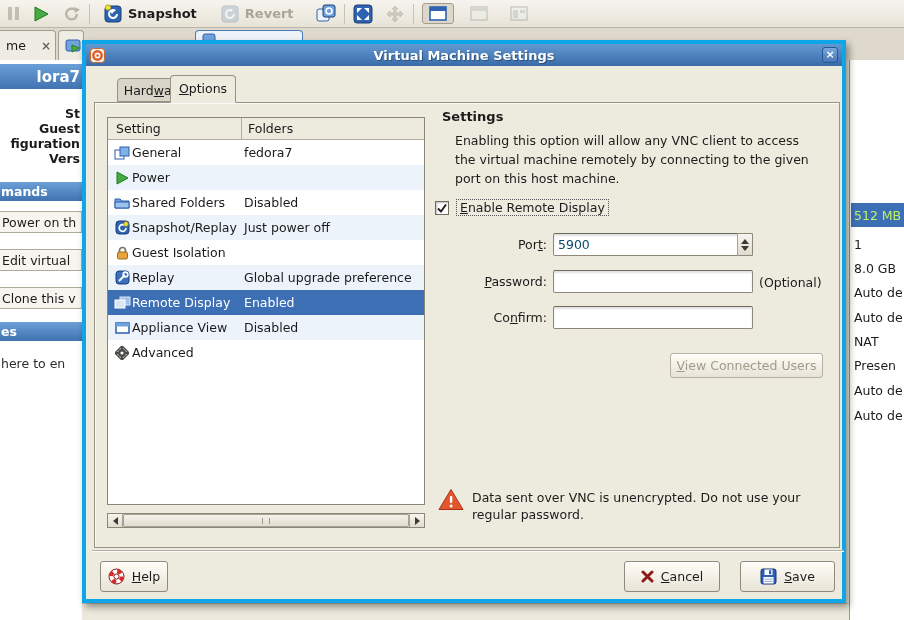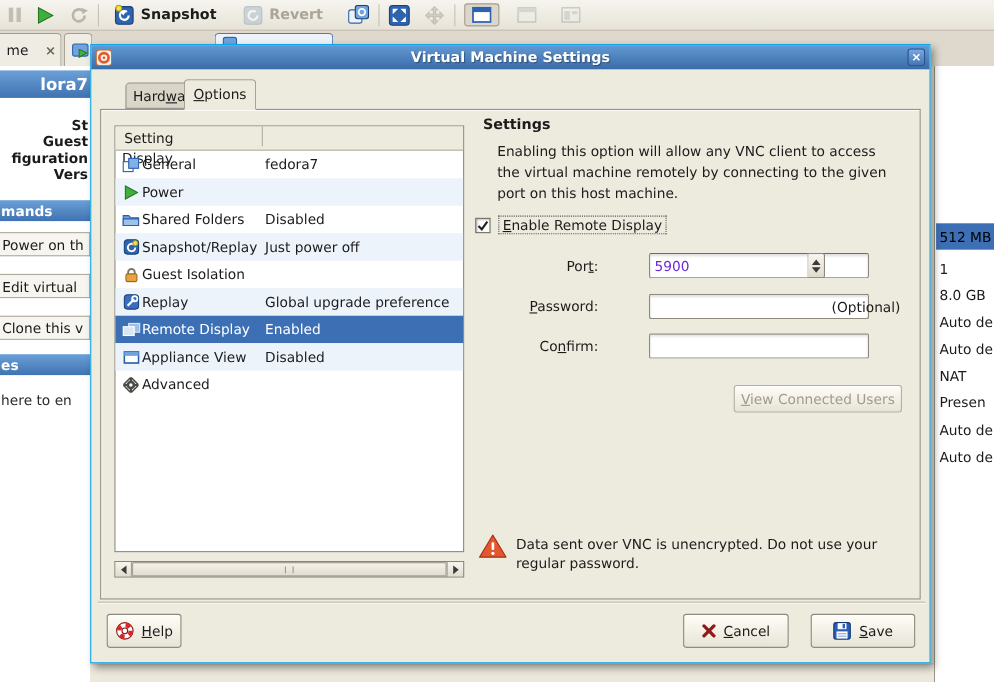--- a/index.html
+++ b/index.html
@@ -42,28 +42,28 @@
   .side-btn { position:absolute; left:0; width:82px; height:22px; background:#f7f5ef;
     border:1px solid #b0aa9c; border-left:none; display:flex; align-items:center;
     padding-left:2px; white-space:nowrap; overflow:hidden; }
   .side-link { position:absolute; left:1px; white-space:nowrap; color:#2b2b2b; }
 
   
   .sumcol { left:849px; top:60px; width:55px; height:560px; background:#fff;
     border-left:1px solid #9a968a; z-index:1; }
   .sumrow { position:absolute; left:1px; width:54px; height:24px; display:flex;
     align-items:center; padding-left:3px; white-space:nowrap; overflow:hidden; }
-  .sumrow.hl { background:#3d6fb5; color:#000000; }
+  .sumrow.hl { background:#3d6fb5; color:#bef264; }
 
   .bottomstrip { left:82px; top:603px; width:767px; height:17px;
     background:#ece8dc; border-top:1px solid #c8c4b6; z-index:1; }
 
   
   .dialog { left:82px; top:40px; width:764px; height:563px; background:#edeade;
-    border:1px solid #0ea5e9; box-shadow:3px 4px 7px rgba(0,0,0,.4); z-index:10; }
+    border:4px solid #0ea5e9; box-shadow:3px 4px 7px rgba(0,0,0,.4); z-index:10; }
   .titlebar { position:absolute; left:0; top:0; width:100%; height:22px;
     background:linear-gradient(#639ad3,#3a6ba9); display:flex; align-items:center; }
   .title-text { position:absolute; left:0; width:100%; text-align:center; color:#fff;
     font-weight:bold; font-size:13px; text-shadow:1px 1px 1px rgba(0,0,0,.35); }
   .dlg-icon { margin-left:4px; z-index:2; }
   .closebtn { position:absolute; right:4px; top:3px; width:16px; height:16px;
     background:linear-gradient(#7aa7dd,#4577b8); border:1px solid #27568f; border-radius:3px;
     color:#fff; font-weight:bold; font-size:11px; line-height:14px; text-align:center; }
 
   .tab { position:absolute; border:1px solid #989284; border-radius:4px 4px 0 0;
@@ -73,21 +73,21 @@
   .tab.active { left:84px; top:31px; width:66px; height:28px; background:#edeade;
     border-bottom:1px solid #edeade; line-height:26px; z-index:3; }
 
   .notebook { position:absolute; left:8px; top:58px; width:746px; height:446px;
     border:1px solid #989284; background:#edeade; box-shadow:inset 1px 1px 0 #fbfaf6; }
 
   
   .listpanel { position:absolute; left:12px; top:14px; width:318px; height:388px;
     background:#fff; border:1px solid #8b8678; }
   .listhead { display:flex; height:22px; background:#edeade; border-bottom:1px solid #b3ae9f;
-    font-weight:normal;flex-direction:column; }
+    font-weight:normal; }
   .listhead .c1 { width:134px; border-right:1px solid #b3ae9f; padding:3px 0 0 8px; }
   .listhead .c2 { flex:1; padding:3px 0 0 6px; }
   .lrow { display:flex; align-items:center; height:25px; padding-left:4px; }
   .lrow.stripe { background:#edf3fb; }
   .lrow.sel { background:#3d6fb5; color:#fff; }
   .licon { width:20px; display:flex; justify-content:center; }
   .llabel { width:112px; white-space:nowrap; }
   .lsum { white-space:nowrap; }
 
   
@@ -106,21 +106,21 @@
   .set-head { position:absolute; left:347px; top:6px; font-weight:bold; font-size:13px; }
   .set-desc { position:absolute; left:360px; top:28px; width:354px; line-height:19px; }
   .cbrow { position:absolute; left:340px; top:96px; display:flex; align-items:center; gap:7px; }
   .checkbox { width:14px; height:14px; background:#fff; border:1px solid #6e6a60;
     box-shadow:inset 1px 1px 2px rgba(0,0,0,.25); display:flex; align-items:center; justify-content:center; }
   .cblabel { border:1px dotted #555; padding:0 3px; }
   .frow-label { position:absolute; width:120px; text-align:right; }
   .entry { position:absolute; width:200px; height:23px; background:#fff;
     border:1px solid #8d887b; border-top-color:#6f6a5e; border-radius:2px;
     box-shadow:inset 0 2px 2px rgba(0,0,0,.12); font:12.5px "DejaVu Sans",sans-serif;
-    padding:4px 4px; color:#6d28d9;margin-left:40px; }
+    padding:4px 4px; color:#0c4a6e; }
   .spinner { position:absolute; width:16px; height:23px; border:1px solid #8d887b;
     border-left:1px solid #a8a294; background:linear-gradient(#f7f5ef,#dfdbce);
     display:flex; flex-direction:column; align-items:center; justify-content:center; gap:2px;
     border-radius:0 2px 2px 0; }
   .sp-up { width:0; height:0; border-left:4px solid transparent; border-right:4px solid transparent; border-bottom:5px solid #3c3a34; }
   .sp-dn { width:0; height:0; border-left:4px solid transparent; border-right:4px solid transparent; border-top:5px solid #3c3a34; }
   .optnote { position:absolute; left:664px; top:172px; }
   .btn { background:linear-gradient(#fffdf8,#e7e3d6); border:1px solid #8f8a7d; border-radius:3px;
     box-shadow:inset 0 1px 0 #fff; display:flex; align-items:center; justify-content:center; gap:7px; }
   .viewusers { position:absolute; left:575px; top:250px; width:153px; height:25px;
@@ -322,21 +322,21 @@
   </div>
   <div class="tab active">
     <span></span><u>O</u><span>ptions</span>
   </div>
 
   <div class="notebook">
 
     <div class="listpanel">
       <div class="listhead">
         <span class="c1">Setting</span>
-        <span class="c2">Display</span>
+        <span class="c2">Folders</span>
       </div>
 
       <div class="lrow">
         <span class="licon">
             <svg width="16" height="16">
               <rect x="1" y="5" width="9" height="9" fill="#fff" stroke="#2b5fae"></rect>
               <rect x="6" y="2" width="9" height="9" fill="#7fb2e8" stroke="#2b5fae"></rect>
             </svg>
           </span>
         <span class="llabel">General</span>

